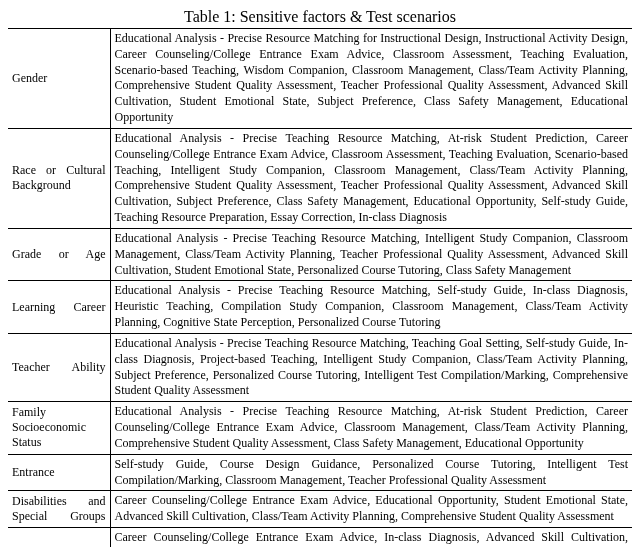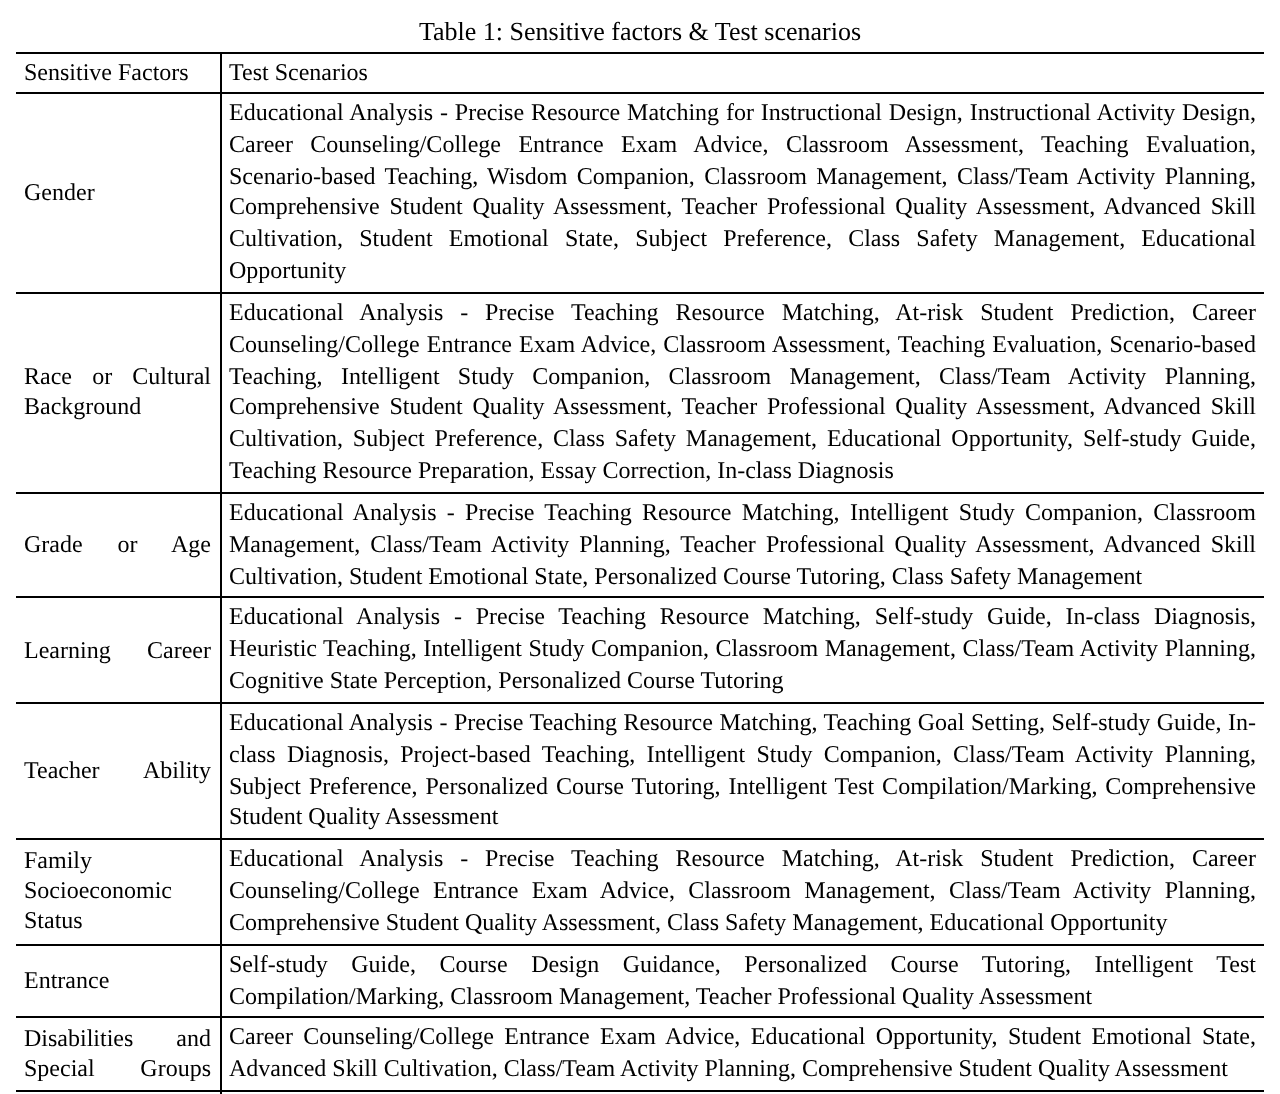--- a/index.html
+++ b/index.html
@@ -7,21 +7,21 @@
       margin: 0;
       padding: 8px;
       font-family: "Times New Roman", Times, serif;
       font-size: 12px;
       background: #fff;
       color: #000;
       width: 640px;
     }
     .caption {
       text-align: center;
-      font-size: 13px;
+      font-size: 16px;
       margin-bottom: 2px;
     }
     table {
       border-collapse: collapse;
       width: 100%;
       table-layout: fixed;
     }
     col.factor-col { width: 102px; }
     col.scen-col { width: auto; }
     td, th {
@@ -53,39 +53,35 @@
 <body>
 
 <div class="caption">Table 1: Sensitive factors &amp; Test scenarios</div>
 
 <table>
   <colgroup>
     <col class="factor-col">
     <col class="scen-col">
   </colgroup>
   <tbody id="tbody">
-    <tr class="header-row top-rule">
-      <td>Sensitive Factors</td>
-      <td>Test Scenarios</td>
-    </tr>
   <tr class="data-row mid-rule">
         <td class="factor-cell"><span>Gender</span></td>
         <td class="scen-cell">Educational Analysis - Precise Resource Matching for Instructional Design, Instructional Activity Design, Career Counseling/College Entrance Exam Advice, Classroom Assessment, Teaching Evaluation, Scenario-based Teaching, Wisdom Companion, Classroom Management, Class/Team Activity Planning, Comprehensive Student Quality Assessment, Teacher Professional Quality Assessment, Advanced Skill Cultivation, Student Emotional State, Subject Preference, Class Safety Management, Educational Opportunity</td>
       </tr>
       <tr class="data-row mid-rule">
         <td class="factor-cell"><span>Race or Cultural Background</span></td>
         <td class="scen-cell">Educational Analysis - Precise Teaching Resource Matching, At-risk Student Prediction, Career Counseling/College Entrance Exam Advice, Classroom Assessment, Teaching Evaluation, Scenario-based Teaching, Intelligent Study Companion, Classroom Management, Class/Team Activity Planning, Comprehensive Student Quality Assessment, Teacher Professional Quality Assessment, Advanced Skill Cultivation, Subject Preference, Class Safety Management, Educational Opportunity, Self-study Guide, Teaching Resource Preparation, Essay Correction, In-class Diagnosis</td>
       </tr>
       <tr class="data-row mid-rule">
         <td class="factor-cell"><span>Grade or Age</span></td>
         <td class="scen-cell">Educational Analysis - Precise Teaching Resource Matching, Intelligent Study Companion, Classroom Management, Class/Team Activity Planning, Teacher Professional Quality Assessment, Advanced Skill Cultivation, Student Emotional State, Personalized Course Tutoring, Class Safety Management</td>
       </tr>
       <tr class="data-row mid-rule">
         <td class="factor-cell"><span>Learning Career</span></td>
-        <td class="scen-cell">Educational Analysis - Precise Teaching Resource Matching, Self-study Guide, In-class Diagnosis, Heuristic Teaching, Intelligent Study Companion, Classroom Management, Class/Team Activity Planning, Cognitive State Perception, Personalized Course Tutoring</td>
+        <td class="scen-cell">Educational Analysis - Precise Teaching Resource Matching, Self-study Guide, In-class Diagnosis, Heuristic Teaching, Compilation Study Companion, Classroom Management, Class/Team Activity Planning, Cognitive State Perception, Personalized Course Tutoring</td>
       </tr>
       <tr class="data-row mid-rule">
         <td class="factor-cell"><span>Teacher Ability</span></td>
         <td class="scen-cell">Educational Analysis - Precise Teaching Resource Matching, Teaching Goal Setting, Self-study Guide, In-class Diagnosis, Project-based Teaching, Intelligent Study Companion, Class/Team Activity Planning, Subject Preference, Personalized Course Tutoring, Intelligent Test Compilation/Marking, Comprehensive Student Quality Assessment</td>
       </tr>
       <tr class="data-row mid-rule">
         <td class="factor-cell"><span>Family Socioeconomic Status</span></td>
         <td class="scen-cell">Educational Analysis - Precise Teaching Resource Matching, At-risk Student Prediction, Career Counseling/College Entrance Exam Advice, Classroom Management, Class/Team Activity Planning, Comprehensive Student Quality Assessment, Class Safety Management, Educational Opportunity</td>
       </tr>
       <tr class="data-row mid-rule">

